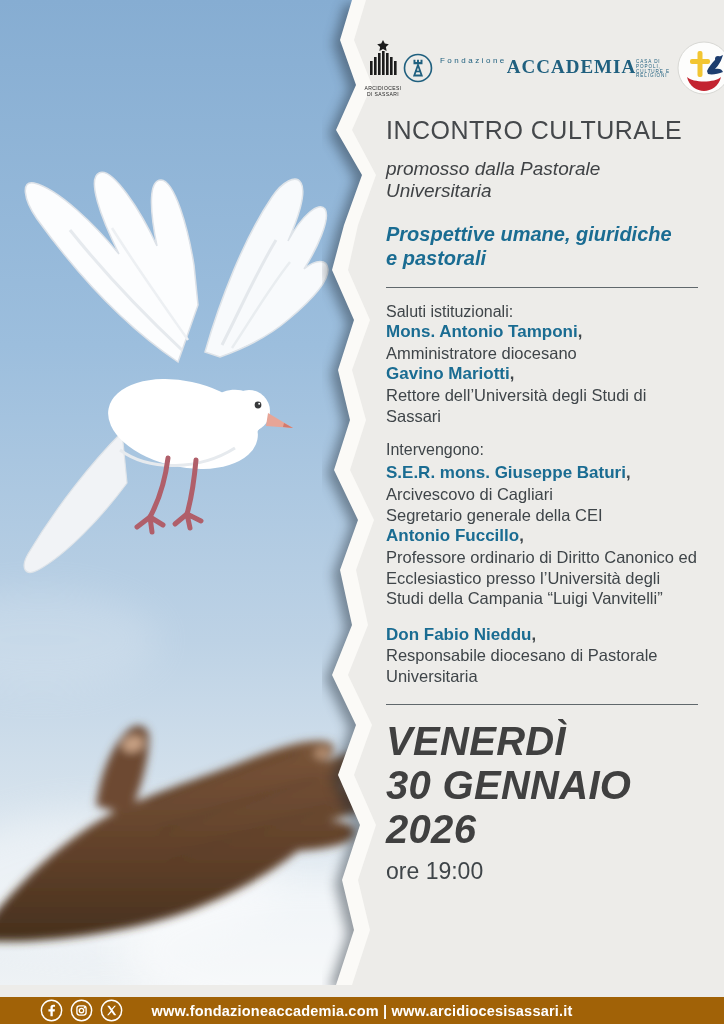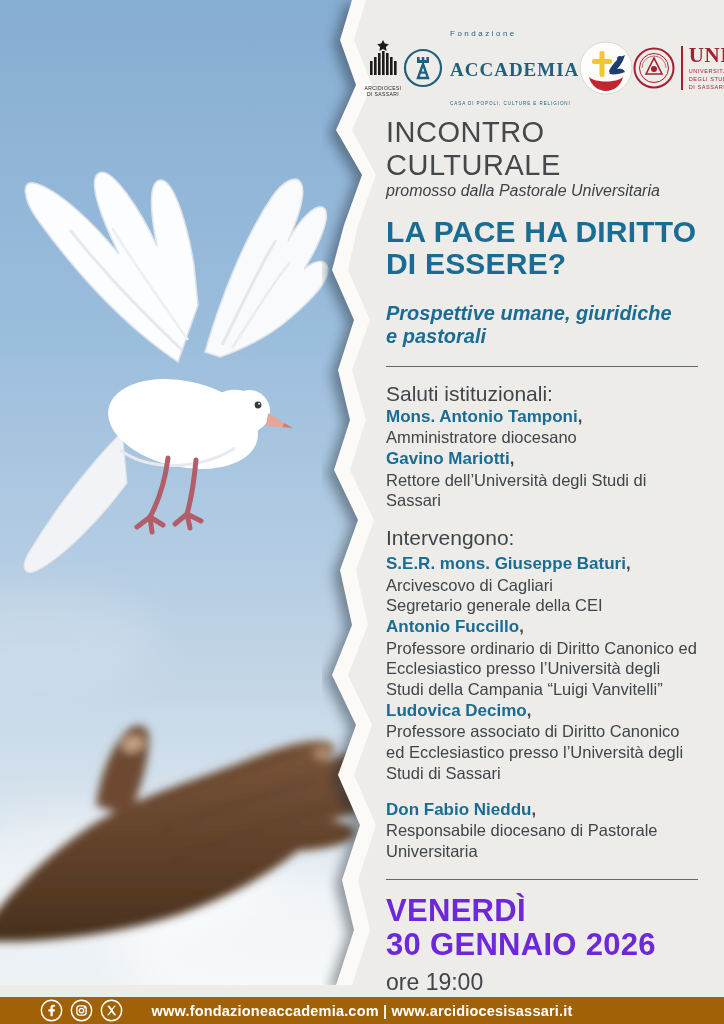--- a/index.html
+++ b/index.html
@@ -10,44 +10,44 @@
   
   .tear{position:absolute;left:322px;top:0;width:96px;height:985px;}
   .paper{position:absolute;left:417px;right:0;top:0;height:985px;background:#edece9;}
   
   .logos{position:absolute;left:363px;top:36px;width:348px;height:64px;
     display:flex;align-items:center;justify-content:space-between;}
   .logo{display:flex;align-items:center;}
   .logo-arci{flex-direction:column;color:#2b2b2b;}
   .logo-arci .cap{font-size:5px;letter-spacing:.4px;text-align:center;line-height:1.25;color:#222;}
   .logo-acc{gap:7px;color:#20607f;}
-  .logo-acc .txt{display:flex;flex-direction:column;line-height:1;gap:20px;}
+  .logo-acc .txt{display:flex;flex-direction:row;line-height:1;}
   .logo-acc .k{font-size:8px;letter-spacing:2.5px;margin-bottom:2px;}
   .logo-acc .w{font-family:"Liberation Serif",serif;font-weight:bold;font-size:19px;letter-spacing:1px;text-align:center;}
   .logo-acc .t{font-size:4.6px;letter-spacing:.9px;margin-top:3px;color:#20607f;}
   .logo-uniss{gap:6px;}
   .logo-uniss .bar{width:1.5px;height:44px;background:#a61e30;}
   .logo-uniss .txt{display:flex;flex-direction:column;line-height:1;color:#a61e30;}
   .logo-uniss .w{font-family:"Liberation Serif",serif;font-weight:bold;font-size:21px;letter-spacing:.5px;}
   .logo-uniss .s{font-size:5.6px;letter-spacing:.5px;margin-top:2.5px;}
   
   .content{position:absolute;left:386px;top:116px;width:316px;color:#3f4549;}
-  .kicker{font-size:29px;letter-spacing:.5px;color:#45484b;font-weight:400;}
-  .kicker-sub{font-size:16px;font-style:italic;color:#3f4245;margin-top:0;}
+  .kicker{font-size:25px;letter-spacing:.5px;color:#45484b;font-weight:400;}
+  .kicker-sub{font-size:19px;font-style:italic;color:#3f4245;margin-top:13px;}
   .title{margin-top:16px;color:#1a6c92;font-weight:bold;font-size:30px;line-height:1.08;letter-spacing:.2px;}
   .subtitle{margin-top:21px;color:#1a6c92;font-weight:bold;font-style:italic;font-size:20px;line-height:1.18;}
   .divider{border:none;border-top:1.4px solid #60686c;margin:17px 0 0 0;width:312px;}
   .sec{margin-top:15px;}
-  .sec-h{font-size:21px;color:#3f4549;}
+  .sec-h{font-size:16px;color:#3f4549;}
   .person{margin-top:0;font-size:16.5px;line-height:1.26;}
   .pname{color:#1a6c92;font-weight:bold;font-size:17px;}
   .pcomma{color:#3f4549;font-weight:bold;}
   .prole{color:#3f4549;}
   .event{margin-top:14px;}
-  .event .day,.event .date{color:#6d28d9;font-weight:bold;font-size:31px;line-height:1.1;letter-spacing:.3px;}
+  .event .day,.event .date{color:#404040;font-weight:bold;font-size:40px;line-height:1.1;letter-spacing:.3px;font-style:italic;}
   .event .time{margin-top:7px;font-size:23px;color:#3f4549;}
   
   .footer{position:absolute;left:0;bottom:0;width:724px;height:27px;background:#a16207;
     display:flex;align-items:center;}
   .socials{position:absolute;left:40px;display:flex;gap:7px;align-items:center;}
   .footer .urls{width:100%;text-align:center;color:#fff;font-weight:bold;font-size:14.5px;letter-spacing:.2px;}
 </style>
 </head>
 <body>
 
@@ -207,24 +207,20 @@
         <span class="s">DI SASSARI</span>
       </div>
     </div>
   </div>
 
   <div class="content">
 
     <div class="kicker">INCONTRO CULTURALE</div>
     <div class="kicker-sub">promosso dalla Pastorale Universitaria</div>
 
-    <div class="title">
-      <div>LA PACE HA DIRITTO</div>
-      <div>DI ESSERE?</div>
-    </div>
     <div class="subtitle">
       <div>Prospettive umane, giuridiche</div>
       <div>e pastorali</div>
     </div>
 
     <hr class="divider">
 
     <div class="sec">
       <div class="sec-h">Saluti istituzionali:</div>
       <div class="person">
@@ -241,24 +237,20 @@
       <div class="sec-h">Intervengono:</div>
       <div class="person" style="margin-top:3px;">
         <span class="pname">S.E.R. mons. Giuseppe Baturi</span><span class="pcomma">,</span>
         <div class="prole">Arcivescovo di Cagliari</div>
         <div class="prole">Segretario generale della CEI</div>
       </div>
       <div class="person">
         <span class="pname">Antonio Fuccillo</span><span class="pcomma">,</span>
         <div class="prole">Professore ordinario di Diritto Canonico ed Ecclesiastico presso l’Università degli Studi della Campania “Luigi Vanvitelli”</div>
       </div>
-      <div class="person">
-        <span class="pname">Ludovica Decimo</span><span class="pcomma">,</span>
-        <div class="prole">Professore associato di Diritto Canonico ed Ecclesiastico presso l’Università degli Studi di Sassari</div>
-      </div>
     </div>
 
     <div class="sec">
       <div class="person" style="margin-top:9px;">
         <span class="pname">Don Fabio Nieddu</span><span class="pcomma">,</span>
         <div class="prole">Responsabile diocesano di Pastorale Universitaria</div>
       </div>
     </div>
 
     <hr class="divider">

